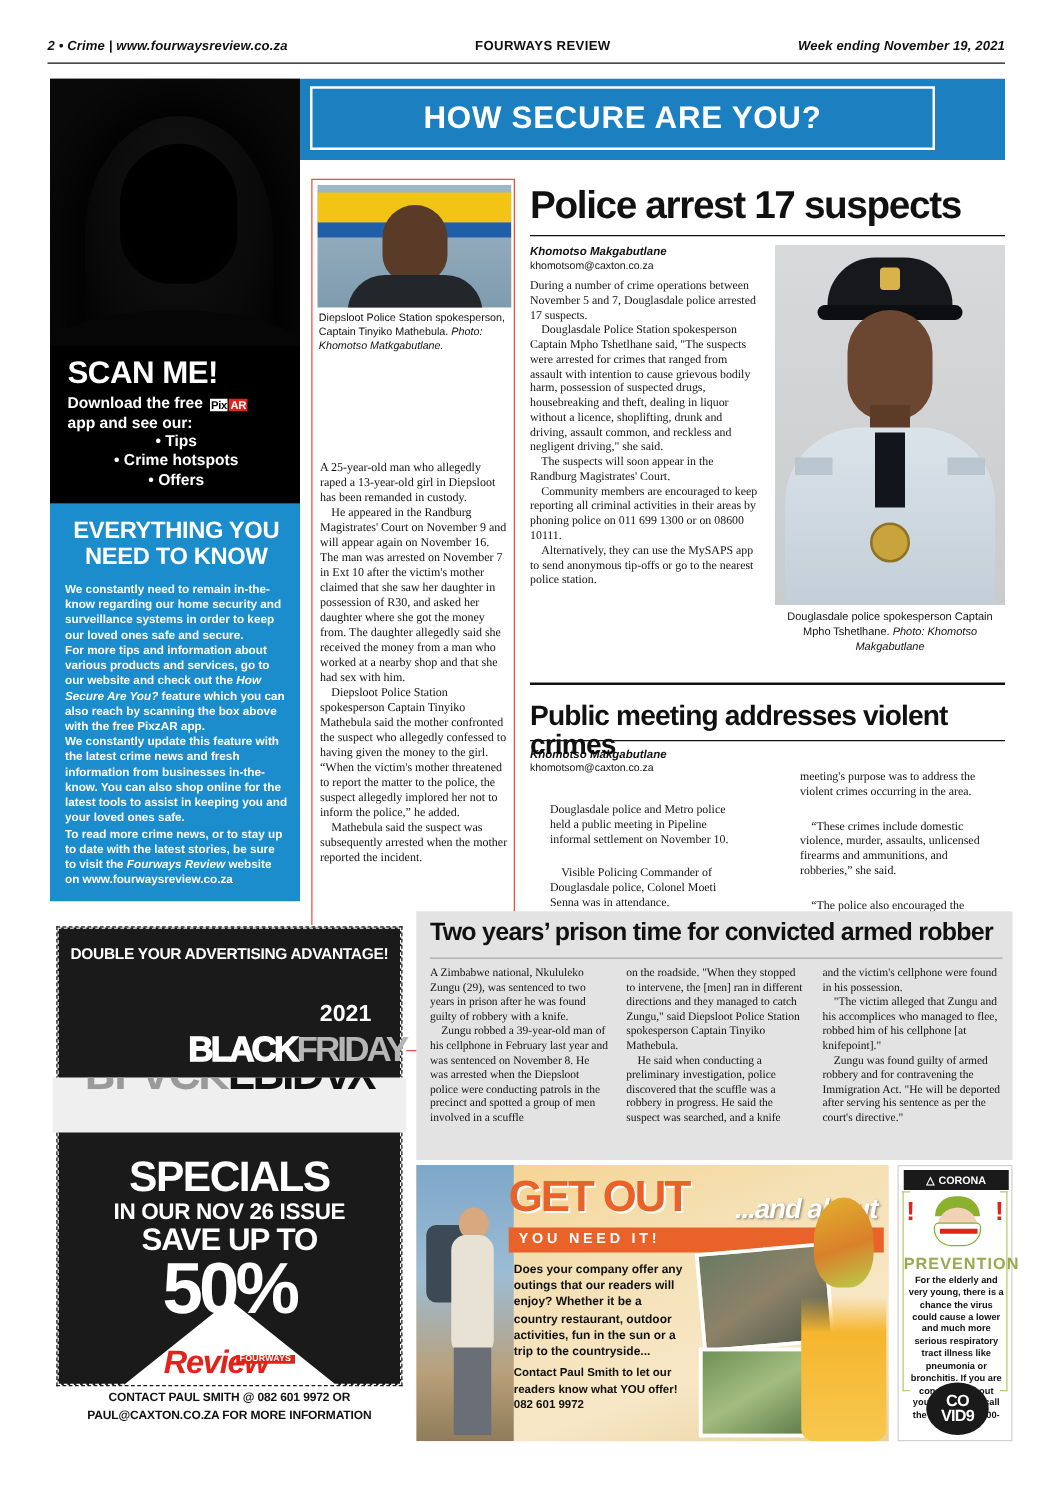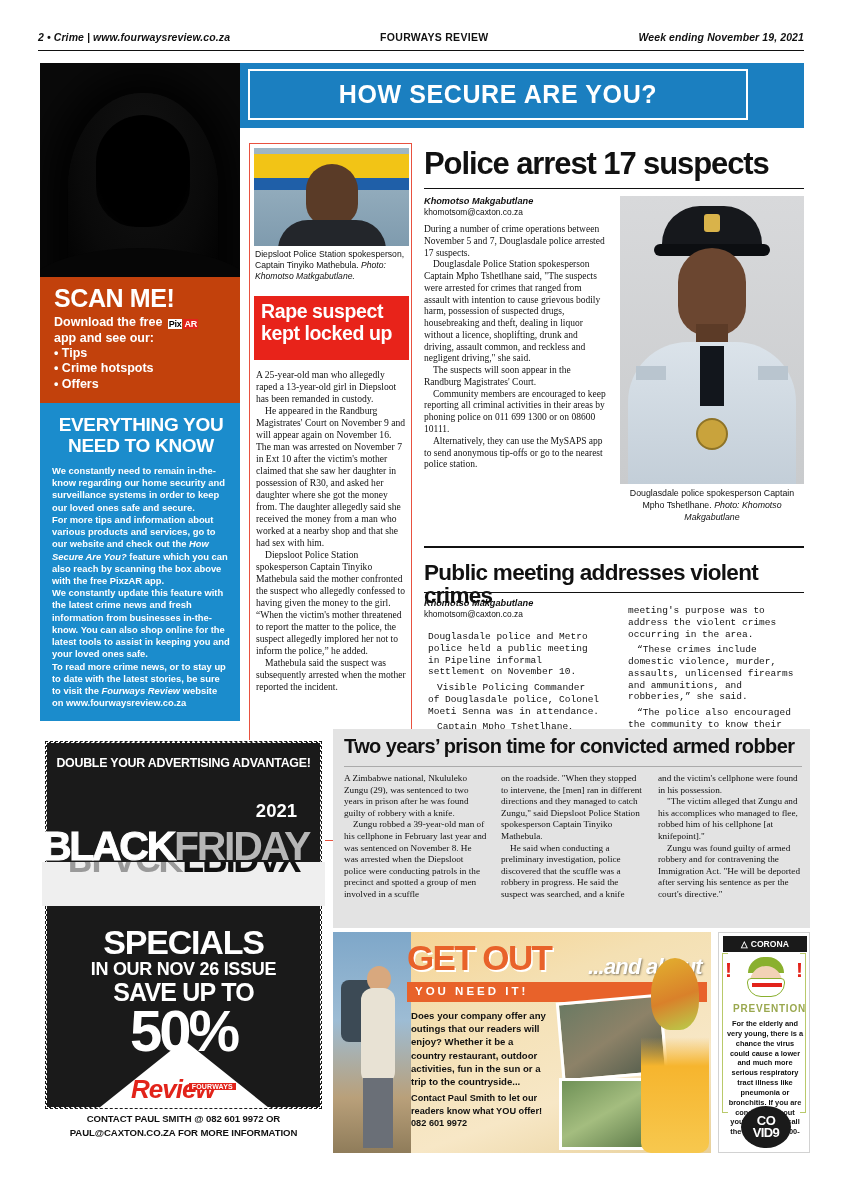--- a/index.html
+++ b/index.html
@@ -44,25 +44,25 @@
     border-radius: 47px 47px 40px 40px;
     background: radial-gradient(ellipse at 50% 45%, #000 0%, #000 70%, rgba(0,0,0,.4) 100%);
   }
   .hoodie .shoulder {
     position:absolute; left:-20px; top:185px; width:240px; height:80px;
     background:#060606; border-radius: 50% 50% 0 0 / 60% 60% 0 0;
   }
 
   .scanme {
     position:absolute; left:40px; top:277px; width:200px; height:126px;
-    background:#c2410c; color:#fff; padding:8px 12px 6px 14px;
+    background:#000000; color:#fff; padding:8px 12px 6px 14px;
   }
   .scanme h2 { font-size:25px; font-weight:bold; letter-spacing:-.4px; line-height:1.05; margin-bottom:4px; }
   .scanme p  { font-size:12.5px; font-weight:bold; line-height:1.22; }
-  .scanme li { font-size:12.5px; font-weight:bold; line-height:1.25; list-style:none; }
+  .scanme li { font-size:12.5px; font-weight:bold; line-height:1.25; list-style:none;text-align:center; }
   .pixar-logo {
     display:inline-block; vertical-align:-1px; height:11px; line-height:11px;
     font-size:9px; font-weight:bold; letter-spacing:-.3px; margin-left:2px;
   }
   .pixar-logo .a { background:#fff; color:#000; padding:0 1px; }
   .pixar-logo .b { background:#e2231a; color:#fff; padding:0 1px; margin-left:1px; }
 
   .everything {
     position:absolute; left:40px; top:403px; width:200px; height:318px;
     background:#1b8ccc; color:#fff; padding:12px 10px 8px 12px;
@@ -184,21 +184,21 @@
   }
   .art2-byline { position:absolute; left:424px; top:598px; width:180px; }
   .art2-colA {
     position:absolute; left:424px; top:627px; width:180px;
     font-family:"Liberation Serif", serif; font-size:9.5px; line-height:1.24; color:#111;
   }
   .art2-colB {
     position:absolute; left:624px; top:601px; width:180px;
     font-family:"Liberation Serif", serif; font-size:9.5px; line-height:1.24; color:#111;
   }
-  .art2-colA p, .art2-colB p { margin:4px;font-family:Liberation Mono, monospace; }
+  .art2-colA p, .art2-colB p { margin:16px; }
   .art2-colA p + p, .art2-colB p + p { text-indent:9px; }
 
   
   .art3 {
     position:absolute; left:333px; top:729px; width:477px; height:199px; background:#e3e3e3;
   }
   .art3-title {
     position:absolute; left:11px; top:7px; width:458px;
     font-size:20px; font-weight:bold; letter-spacing:-.6px; color:#111; line-height:1;
   }
@@ -223,22 +223,22 @@
   }
   .bf-top {
     position:absolute; left:0; top:16px; width:100%; text-align:center;
     color:#fff; font-size:12.4px; font-weight:bold; letter-spacing:-.25px;
   }
   .bf-year {
     position:absolute; right:28px; top:60px; color:#fff; font-size:18.5px; font-weight:bold;
   }
   .bf-logo { position:absolute; left:0; top:86px; width:100%; height:86px; }
   .bf-word {
-    position:absolute; left:0; top:0; width:100%; text-align:left;
-    font-size:41px; font-weight:bold; letter-spacing:-2.3px; line-height:1;
+    position:absolute; left:0; top:0; width:100%; text-align:right;
+    font-size:28px; font-weight:bold; letter-spacing:-2.3px; line-height:1;
   }
   .bf-word .black { color:#fff; -webkit-text-stroke:1px #fff; }
   .bf-word .friday { color:#b6b6b6; }
   .bf-strip {
     position:absolute; left:0; top:36px; width:100%; height:44px; background:#efefef; overflow:hidden;
   }
   .bf-strip .mirror {
     position:absolute; left:0; top:-22px; width:100%; text-align:center;
     font-size:36px; font-weight:bold; letter-spacing:-2.3px; line-height:1;
     transform: scaleY(-1);
@@ -338,22 +338,22 @@
   }
   .cor-bangL { left:6px; } .cor-bangR { right:6px; }
   .cor-face {
     position:absolute; left:26px; top:24px; width:42px; height:42px;
   }
   .cor-face .hair { position:absolute; left:3px; top:0; width:36px; height:16px; border-radius:18px 18px 0 0; background:#8ab02e; }
   .cor-face .skin { position:absolute; left:5px; top:9px; width:32px; height:30px; border-radius:16px 16px 14px 14px; background:#f2d2b6; }
   .cor-face .mask { position:absolute; left:2px; top:21px; width:38px; height:19px; border-radius:4px 4px 14px 14px; background:#fff; border:1.4px solid #8ab02e; }
   .cor-face .mask:after { content:""; position:absolute; left:4px; top:4px; width:30px; height:4px; background:#e2231a; }
   .cor-prev {
-    position:absolute; left:14px; top:70px; width:92px; text-align:left;
-    color:#9aa84f; font-size:10px; font-weight:bold; letter-spacing:.8px;
+    position:absolute; left:4px; top:70px; width:92px; text-align:right;
+    color:#9aa84f; font-size:13px; font-weight:bold; letter-spacing:.8px;
   }
   .cor-text {
     position:absolute; left:8px; top:86px; width:76px; text-align:center;
     color:#111; font-size:7.4px; font-weight:bold; line-height:1.33;
   }
   .cor-logo {
     position:absolute; left:22px; bottom:4px; width:50px; height:42px; border-radius:50%;
     background:#1a1a1a; color:#fff; text-align:center;
   }
   .cor-logo .a { font-size:13px; font-weight:bold; letter-spacing:-.6px; display:block; margin-top:7px; }
@@ -412,24 +412,20 @@
 
   <div class="col-rape">
     <div class="rape-photo">
       <div class="yellowbar"></div>
       <div class="bluebar"></div>
       <div class="face"></div>
       <div class="torso"></div>
     </div>
     <div class="rape-cap">
       <span>Diepsloot Police Station spokesperson, Captain Tinyiko Mathebula. </span><em>Photo: Khomotso Matkgabutlane.</em>
-    </div>
-    <div class="rape-head">
-      <span>Rape suspect</span>
-      <span>kept locked up</span>
     </div>
     <div class="rape-body">
       <p>A 25-year-old man who allegedly raped a 13-year-old girl in Diepsloot has been remanded in custody.</p>
       <p>He appeared in the Randburg Magistrates' Court on November 9 and will appear again on November 16. The man was arrested on November 7 in Ext 10 after the victim's mother claimed that she saw her daughter in possession of R30, and asked her daughter where she got the money from. The daughter allegedly said she received the money from a man who worked at a nearby shop and that she had sex with him.</p>
       <p>Diepsloot Police Station spokesperson Captain Tinyiko Mathebula said the mother confronted the suspect who allegedly confessed to having given the money to the girl. “When the victim's mother threatened to report the matter to the police, the suspect allegedly implored her not to inform the police,” he added.</p>
       <p>Mathebula said the suspect was subsequently arrested when the mother reported the incident.</p>
     </div>
   </div>
 
   <h2 class="art1-title">Police arrest 17 suspects</h2>

